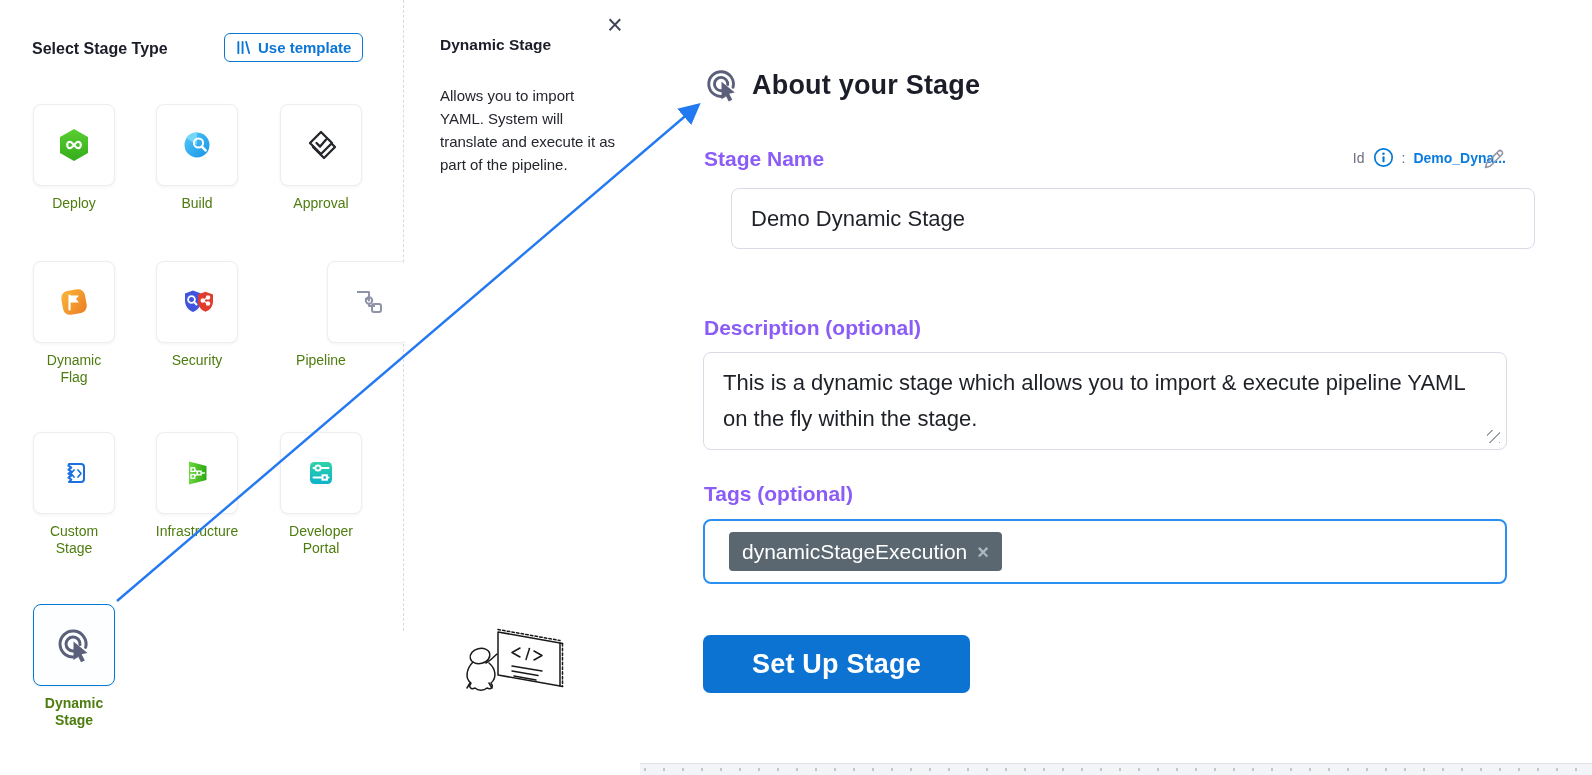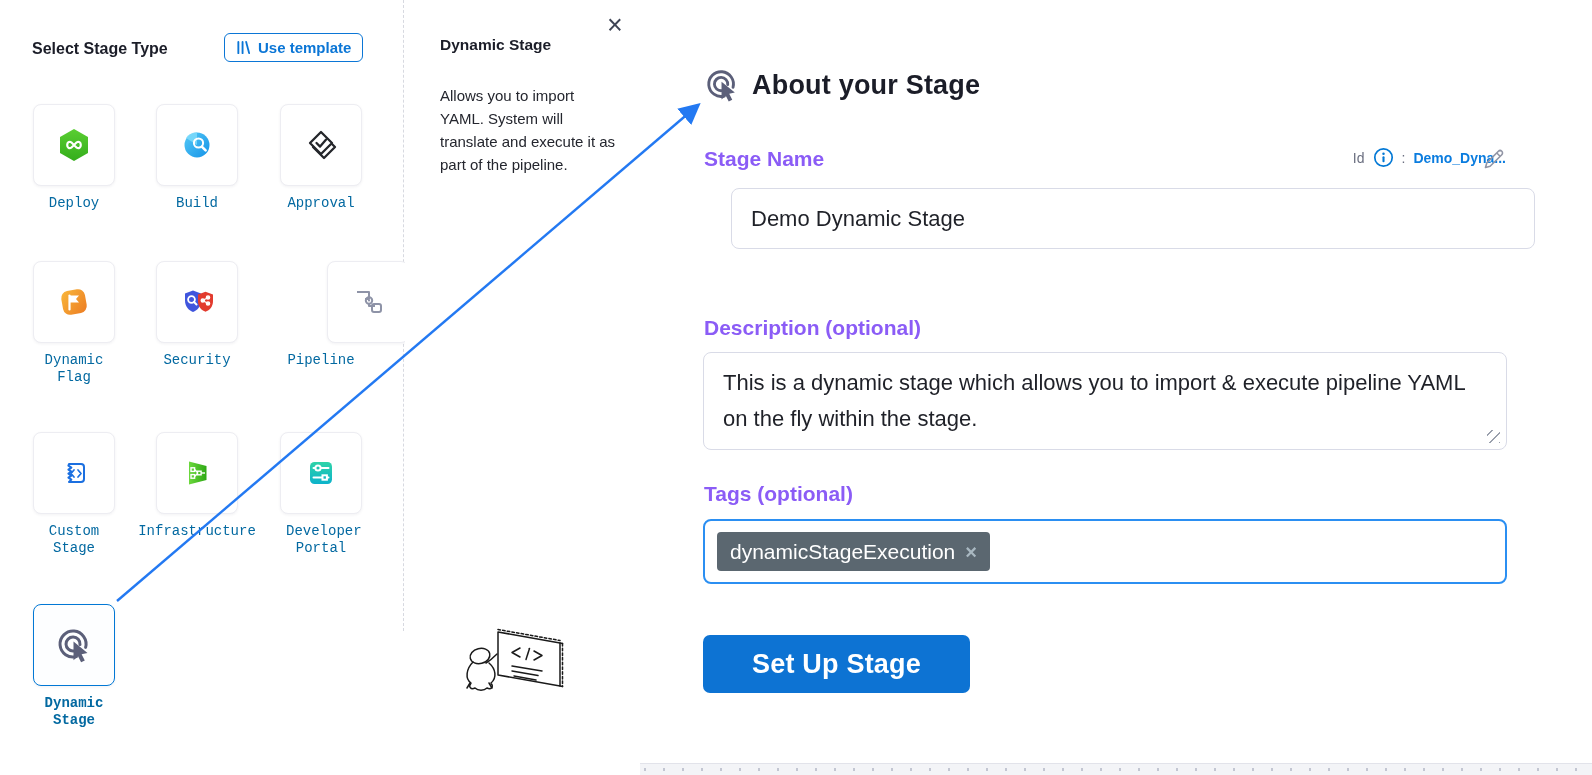--- a/index.html
+++ b/index.html
@@ -12,21 +12,21 @@
   .lp-title { position:absolute; left:32px; top:40px; font-size:16px; font-weight:700; color:#1b1d28; }
   .tpl-btn { position:absolute; left:224px; top:33px; height:29px; display:flex; align-items:center; gap:7px;
              padding:0 11px; border:1.5px solid #0b76d6; border-radius:6px; color:#0b76d6;
              font-size:15px; font-weight:600; background:#fff; cursor:pointer; }
   .stage-cell { position:absolute; width:82px; }
   .stage-card { width:82px; height:82px; background:#fff; border:1px solid #ededf2; border-radius:8px;
                 box-shadow:0 1px 3px rgba(40,41,61,.06); display:flex; align-items:center; justify-content:center;
                 cursor:pointer; }
   .stage-card.selected { border:1.5px solid #0278d5; background:#fdfeff; }
   .stage-label { position:absolute; top:91px; left:50%; transform:translateX(-50%);
-                 text-align:center; font-size:14px; line-height:17px; color:#0369a1; white-space:normal;font-family:Liberation Mono, monospace; }
+                 text-align:center; font-size:14px; line-height:17px; color:#4d7c0f; white-space:normal; }
   .stage-label.wrap { width:70px; }
   .stage-label.nowrap { width:120px; }
   .stage-label.bold { font-weight:700; }
 
   
   #info-panel { position:absolute; left:405px; top:0; width:255px; height:775px; background:#fff; }
   .close-x { position:absolute; left:600px; top:10px; font-size:27px; font-weight:300; color:#3e4455;
              cursor:pointer; line-height:30px; width:30px; text-align:center; }
   .info-title { position:absolute; left:440px; top:36px; font-size:15.5px; font-weight:700; color:#1b1d28; }
   .info-desc { position:absolute; left:440px; top:84px; width:180px; font-size:15px; line-height:23px; color:#24262e; }
@@ -47,21 +47,21 @@
 
   .name-input { position:absolute; left:703px; top:188px; width:804px; height:61px;
                 border:1px solid #d9dbe7; border-radius:8px; padding:0 19px; font-size:22px; color:#1f2128;
                 font-family:"Liberation Sans", sans-serif; background:#fff; outline:none;margin-left:28px; }
   .desc-area { position:absolute; left:703px; top:352px; width:804px; height:98px;
                border:1px solid #d9dbe7; border-radius:8px; padding:12px 19px; font-size:22px; line-height:36px;
                color:#1f2128; font-family:"Liberation Sans", sans-serif; resize:none; outline:none; overflow:hidden; }
   .resize-grip { position:absolute; left:1487px; top:430px; width:13px; height:13px; pointer-events:none;
                  background:repeating-linear-gradient(135deg, transparent 0 3px, #9aa0ad 3px 4.5px, transparent 4.5px 7px); }
   .tags-box { position:absolute; left:703px; top:519px; width:804px; height:65px; border:2px solid #2b8ff2;
-              border-radius:8px; background:#fff; display:flex; align-items:center; padding:0 12px; cursor:text; }
+              border-radius:8px; background:#fff; display:flex; align-items:center; padding:0 24px; cursor:text; }
   .tag-chip { display:flex; align-items:center; gap:10px; background:#5b6770; color:#fff; border-radius:4px;
               height:39px; padding:0 13px; font-size:21px; }
   .tag-x { color:#a9b8c1; font-size:20px; font-weight:700; cursor:pointer; line-height:1; }
   .setup-btn { position:absolute; left:703px; top:635px; width:267px; height:58px; background:#0d73d3;
                border:none; border-radius:7px; color:#fff; font-size:27px; font-weight:600;
                font-family:"Liberation Sans", sans-serif; cursor:pointer; letter-spacing:.2px; }
 
   
   .canvas-strip { position:absolute; left:640px; top:763px; width:952px; height:12px; background:#f3f4f7;
                   border-top:1px solid #e2e3ea;

